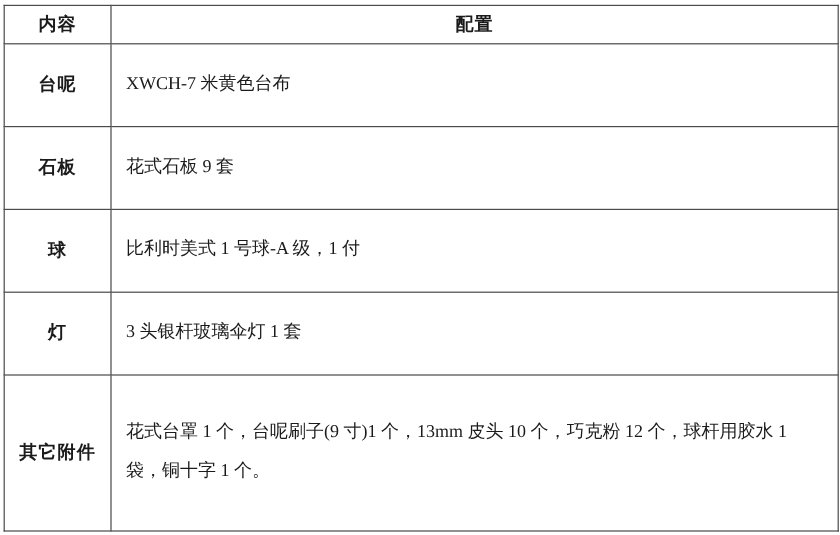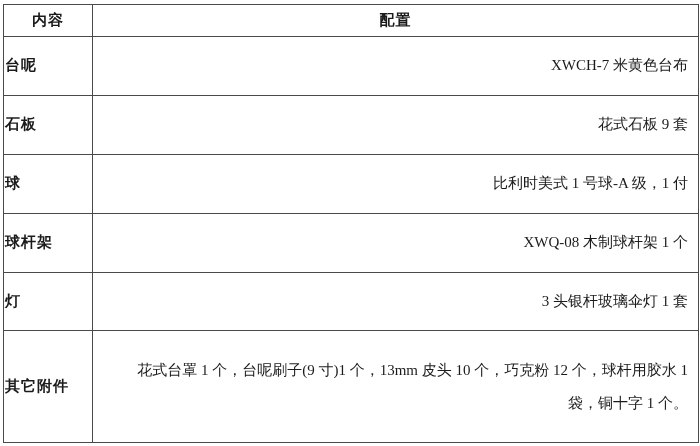--- a/index.html
+++ b/index.html
@@ -35,27 +35,27 @@
   tbody tr.tall { height: 72px; }
   th.h-cell {
     font-size: 15px;
     font-weight: bold;
     text-align: center;
     letter-spacing: 1px;
   }
   td.label-cell {
     font-size: 15px;
     font-weight: bold;
-    text-align: left;
+    text-align: center;
     letter-spacing: 1px;
   }
   td.value-cell {
     font-size: 15px;
     font-weight: normal;
-    text-align: right;
+    text-align: left;
     padding: 2px 10px 2px 12px;
     line-height: 33px;
   }
 </style>
 </head>
 <body>
 
 <div class="page">
   <table class="spec-table">
     <colgroup>
@@ -75,24 +75,20 @@
       </tr>
       <tr>
         <td class="label-cell">石板</td>
         <td class="value-cell">花式石板 9 套</td>
       </tr>
       <tr>
         <td class="label-cell">球</td>
         <td class="value-cell">比利时美式 1 号球-A 级，1 付</td>
       </tr>
       <tr>
-        <td class="label-cell">球杆架</td>
-        <td class="value-cell">XWQ-08 木制球杆架 1 个</td>
-      </tr>
-      <tr>
         <td class="label-cell">灯</td>
         <td class="value-cell">3 头银杆玻璃伞灯 1 套</td>
       </tr>
       <tr class="tall">
         <td class="label-cell">其它附件</td>
         <td class="value-cell">花式台罩 1 个，台呢刷子(9 寸)1 个，13mm 皮头 10 个，巧克粉 12 个，球杆用胶水 1 袋，铜十字 1 个。</td>
       </tr>
     </tbody>
   </table>
 </div>

